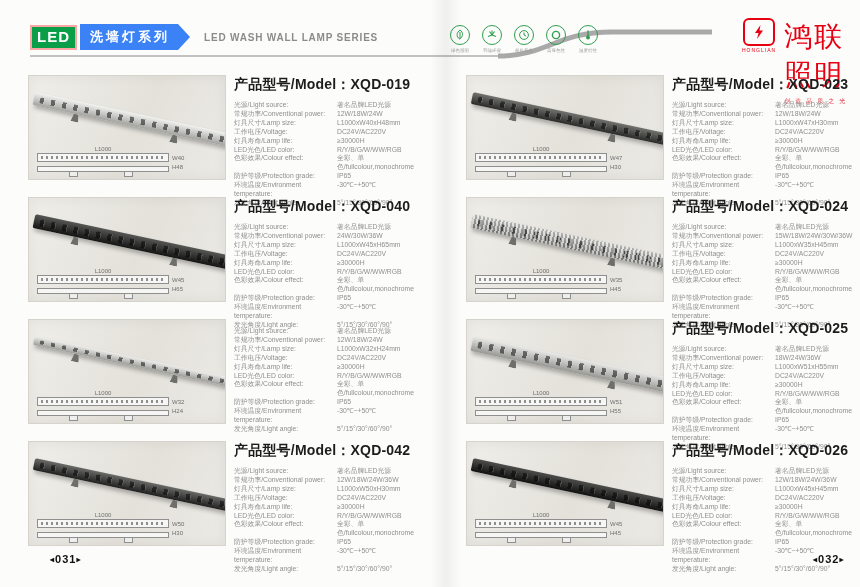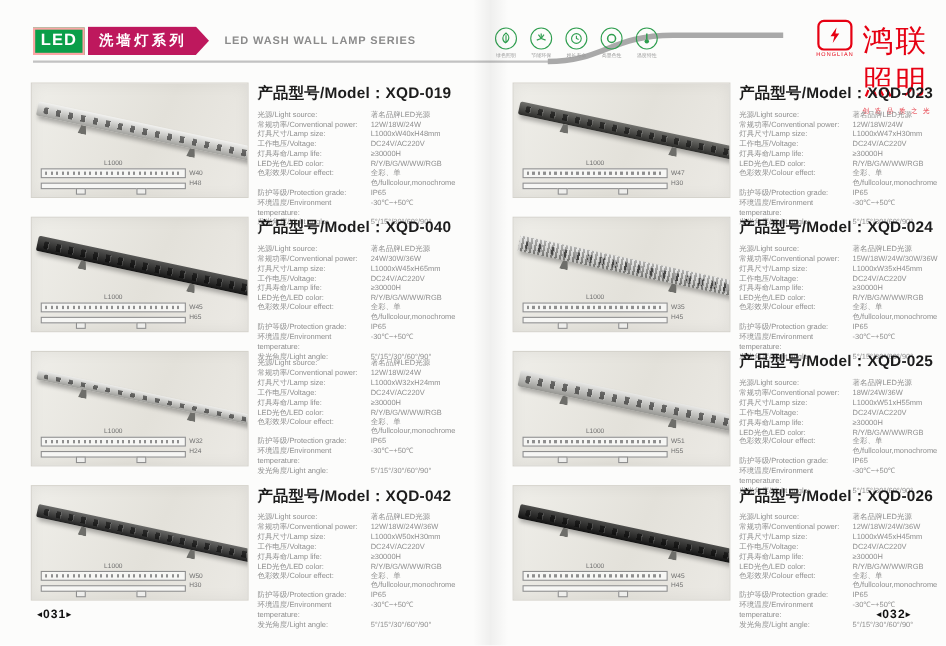--- a/index.html
+++ b/index.html
@@ -3,21 +3,21 @@
 <meta charset="utf-8">
 <style>
   * { margin:0; padding:0; box-sizing:border-box; }
   body { background:#ffffff; font-family:"Liberation Sans", sans-serif; }
   .sheet { position:relative; width:860px; height:587px; background:#fcfcfb; overflow:hidden; }
 
   
   .brandline { position:absolute; left:30px; top:24px; display:flex; align-items:center; height:26px; }
   .led-box { background:#0a9e49; border:2px solid #fca5a5; color:#fff; font-weight:bold;
              font-size:15px; padding:1px 5px 2px; letter-spacing:1px; line-height:18px; }
-  .ribbon { background:#be185d; color:#fff; font-weight:bold; font-size:13px; letter-spacing:3px;
+  .ribbon { background:#3b82f6; color:#fff; font-weight:bold; font-size:13px; letter-spacing:3px;
             padding:4px 20px 4px 10px; margin-left:3px;
             clip-path:polygon(0 0, calc(100% - 12px) 0, 100% 50%, calc(100% - 12px) 100%, 0 100%); }
   .series-en { color:#8b8b8b; font-weight:bold; font-size:10px; letter-spacing:.8px; margin-left:14px; }
   .header-lines { position:absolute; left:0; top:0; width:860px; height:70px; pointer-events:none; }
 
   .features { position:absolute; left:448px; top:25px; display:flex; gap:8px; }
   .feature { display:flex; flex-direction:column; align-items:center; width:24px; }
   .f-circle { width:20px; height:20px; border:1.5px solid #2f9e4f; border-radius:50%;
               display:flex; align-items:center; justify-content:center; }
   .f-label { font-size:5px; color:#9a9a9a; margin-top:2px; white-space:nowrap; transform:scale(.9); }
@@ -65,21 +65,21 @@
   .dim-label { font-size:6px; color:#6f6f6f; }
 
   .spec { width:190px; padding-top:1px; }
   .model-title { font-size:14px; font-weight:bold; color:#1c1c1c; letter-spacing:.2px; }
   .spec-rows { margin-top:7px; }
   .spec-row { display:flex; font-size:6.8px; color:#8f8f8f; line-height:8.9px; }
   .s-label { width:103px; flex:none; }
   .s-value { flex:1; }
 
   
-  .pageno { position:absolute; bottom:22px; font-size:11px; font-weight:bold; color:#111; letter-spacing:1px; }
+  .pageno { position:absolute; bottom:22px; font-size:11px; font-weight:bold; color:#111; letter-spacing:1px;margin-left:16px; }
   .pageno.pn-left { left:34px; } .pageno.pn-right { left:797px;text-align:right; }
   .pageno .arrow { font-size:8px; vertical-align:1px; }
 
   svg { display:block; }
 </style>
 </head>
 <body>
 
 <div class="sheet">
 

